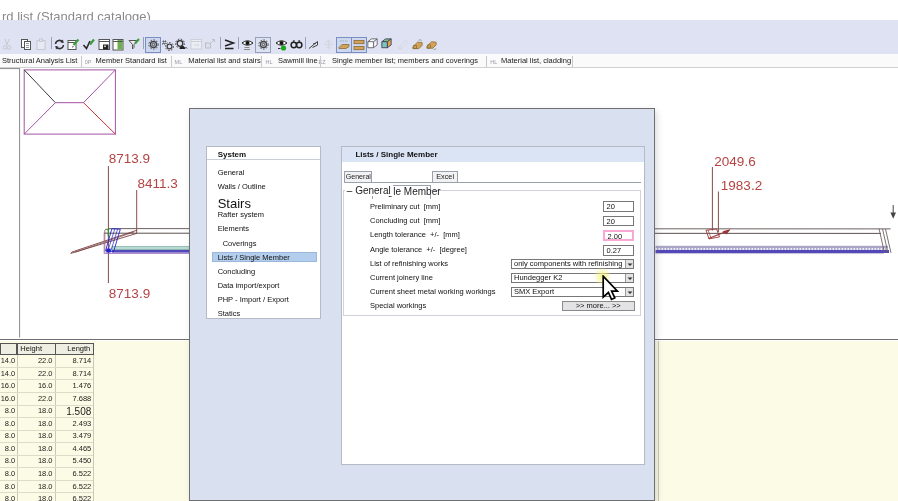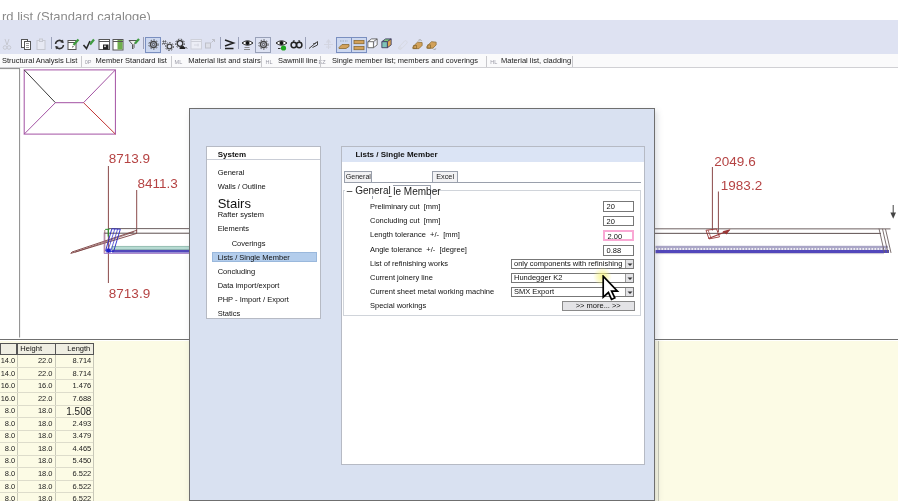--- a/index.html
+++ b/index.html
@@ -328,21 +328,21 @@
     <div style="position:absolute;left:0;top:494.1px;width:91.3px;text-align:right;font-size:7.5px;color:#222">6.522</div>
  <div style="position:absolute;left:189px;top:108px;width:465.5px;height:393px;background:#d9e1f1;border:1px solid #6f6f6f;box-sizing:border-box;box-shadow:2px 3px 6px rgba(80,90,110,.22)">
       <div style="position:absolute;left:15.7px;top:37px;width:114.9px;height:173px;background:#fff;border:1px solid #b6bac4;box-sizing:border-box">
         <div style="position:absolute;left:11px;top:2.5px;font-size:8px;font-weight:bold;color:#111">System</div>
         <div style="position:absolute;left:0;top:12px;width:100%;height:1px;background:#c9cdd6"></div>
         <div style="position:absolute;left:11px;top:21.2px;font-size:7.5px;color:#111;white-space:nowrap">General</div>
         <div style="position:absolute;left:11px;top:35.2px;font-size:7.5px;color:#111;white-space:nowrap">Walls / Outline</div>
         <div style="position:absolute;left:11px;top:49.3px;font-size:13px;color:#111;white-space:nowrap">Stairs</div>
         <div style="position:absolute;left:11px;top:63.4px;font-size:7.5px;color:#111;white-space:nowrap">Rafter system</div>
         <div style="position:absolute;left:11px;top:77.4px;font-size:7.5px;color:#111;white-space:nowrap">Elements</div>
-        <div style="position:absolute;left:25px;top:91.5px;font-size:7.5px;color:#111;white-space:nowrap">Coverings</div>
+        <div style="position:absolute;left:16px;top:91.5px;font-size:7.5px;color:#111;white-space:nowrap">Coverings</div>
         <div style="position:absolute;left:5px;top:105.1px;width:104.9px;height:10.4px;background:#b3cdec;border:1px solid #9ab8dc;box-sizing:border-box"></div>
         <div style="position:absolute;left:11px;top:105.5px;font-size:7.5px;color:#111;white-space:nowrap">Lists / Single Member</div>
         <div style="position:absolute;left:11px;top:119.6px;font-size:7.5px;color:#111;white-space:nowrap">Concluding</div>
         <div style="position:absolute;left:11px;top:133.6px;font-size:7.5px;color:#111;white-space:nowrap">Data import/export</div>
         <div style="position:absolute;left:11px;top:147.6px;font-size:7.5px;color:#111;white-space:nowrap">PHP - Import / Export</div>
         <div style="position:absolute;left:11px;top:161.7px;font-size:7.5px;color:#111;white-space:nowrap">Statics</div>
       </div>
       <div style="position:absolute;left:150.8px;top:37px;width:304.2px;height:319px;background:#fff;border:1px solid #b6bac4;box-sizing:border-box;">
         <div style="position:absolute;left:0;top:0;width:100%;height:15px;background:#dbe4f5">
           <div style="position:absolute;left:13.6px;top:3px;font-size:8px;font-weight:bold;color:#111">Lists / Single Member</div>
@@ -352,26 +352,26 @@
         <div style="position:absolute;left:90.4px;top:23.9px;width:25.9px;height:10.8px;background:#f2f2f4;border:1px solid #9aa0ac;border-bottom:none;box-sizing:border-box;font-size:7.3px;color:#222;text-align:center;line-height:10px;white-space:nowrap">Excel</div>
         <div style="position:absolute;left:2.2px;top:34.7px;width:297px;height:1px;background:#9aa0ac"></div>
         <div style="position:absolute;left:1.7px;top:42.6px;width:297.5px;height:126px;border:1px solid #d0d4da;box-sizing:border-box"></div>
         <div style="position:absolute;left:3px;top:38.4px;background:#fff;font-size:10px;color:#222;padding:0 2px;z-index:2">– General</div>
         <div style="position:absolute;left:28.2px;top:54.7px;font-size:7.5px;color:#111;white-space:nowrap">Preliminary cut&nbsp; [mm]</div>
         <div style="position:absolute;left:28.2px;top:69.0px;font-size:7.5px;color:#111;white-space:nowrap">Concluding cut&nbsp; [mm]</div>
         <div style="position:absolute;left:28.2px;top:83.2px;font-size:7.5px;color:#111;white-space:nowrap">Length tolerance&nbsp; +/-&nbsp; [mm]</div>
         <div style="position:absolute;left:28.2px;top:97.8px;font-size:7.5px;color:#111;white-space:nowrap">Angle tolerance&nbsp; +/-&nbsp; [degree]</div>
         <div style="position:absolute;left:28.2px;top:112.0px;font-size:7.5px;color:#111;white-space:nowrap">List of refinishing works</div>
         <div style="position:absolute;left:28.2px;top:126.0px;font-size:7.5px;color:#111;white-space:nowrap">Current joinery line</div>
-        <div style="position:absolute;left:28.2px;top:140.0px;font-size:7.5px;color:#111;white-space:nowrap">Current sheet metal working machine</div>
+        <div style="position:absolute;left:28.2px;top:140.0px;font-size:7.5px;color:#111;white-space:nowrap">Current sheet metal working workings</div>
         <div style="position:absolute;left:28.2px;top:154.0px;font-size:7.5px;color:#111;white-space:nowrap">Special workings</div>
         <div style="position:absolute;left:261.7px;top:54.1px;width:31px;height:10.6px;background:#fff;border:1px solid #777;box-sizing:border-box;font-size:7.5px;color:#111;padding-left:2px;line-height:9.5px">20</div>
         <div style="position:absolute;left:261.7px;top:68.9px;width:31px;height:10.6px;background:#fff;border:1px solid #777;box-sizing:border-box;font-size:7.5px;color:#111;padding-left:2px;line-height:9.5px">20</div>
         <div style="position:absolute;left:261.7px;top:83.4px;width:31px;height:10.6px;background:#fff;border:2px solid #f9a8d4;box-sizing:border-box;font-size:7.5px;color:#111;padding-left:2px;line-height:9.5px">2.00</div>
-        <div style="position:absolute;left:261.7px;top:98.2px;width:31px;height:10.6px;background:#fff;border:1px solid #777;box-sizing:border-box;font-size:7.5px;color:#111;padding-left:2px;line-height:9.5px">0.88</div>
+        <div style="position:absolute;left:261.7px;top:98.2px;width:31px;height:10.6px;background:#fff;border:1px solid #777;box-sizing:border-box;font-size:7.5px;color:#111;padding-left:2px;line-height:9.5px">0.27</div>
         <div style="position:absolute;left:169.2px;top:112.0px;width:123.5px;height:10.2px;background:#fff;border:1px solid #777;box-sizing:border-box;font-size:7.5px;color:#111;padding-left:2px;line-height:8.8px;white-space:nowrap;overflow:hidden">only components with refinishing<div style="position:absolute;right:0;top:0;width:8.3px;height:100%;background:#e3e3e6;border-left:1px solid #999;box-sizing:border-box"><svg width="8" height="9">
               <path d="M1.5 3.5 L4 6 L6.5 3.5Z" fill="#333"></path>
             </svg></div></div>
         <div style="position:absolute;left:169.2px;top:126.0px;width:123.5px;height:10.2px;background:#fff;border:1px solid #777;box-sizing:border-box;font-size:7.5px;color:#111;padding-left:2px;line-height:8.8px;white-space:nowrap;overflow:hidden">Hundegger K2<div style="position:absolute;right:0;top:0;width:8.3px;height:100%;background:#e3e3e6;border-left:1px solid #999;box-sizing:border-box"><svg width="8" height="9">
               <path d="M1.5 3.5 L4 6 L6.5 3.5Z" fill="#333"></path>
             </svg></div></div>
         <div style="position:absolute;left:169.2px;top:140.0px;width:123.5px;height:10.2px;background:#fff;border:1px solid #777;box-sizing:border-box;font-size:7.5px;color:#111;padding-left:2px;line-height:8.8px;white-space:nowrap;overflow:hidden">SMX Export<div style="position:absolute;right:0;top:0;width:8.3px;height:100%;background:#e3e3e6;border-left:1px solid #999;box-sizing:border-box"><svg width="8" height="9">
               <path d="M1.5 3.5 L4 6 L6.5 3.5Z" fill="#333"></path>
             </svg></div></div>
         <div style="position:absolute;left:220.1px;top:154.0px;width:72.7px;height:10px;background:#e3e3e6;border:1px solid #8a8a8a;box-sizing:border-box;font-size:7.5px;color:#111;text-align:center;line-height:8.5px">&gt;&gt; more... &gt;&gt;</div>

